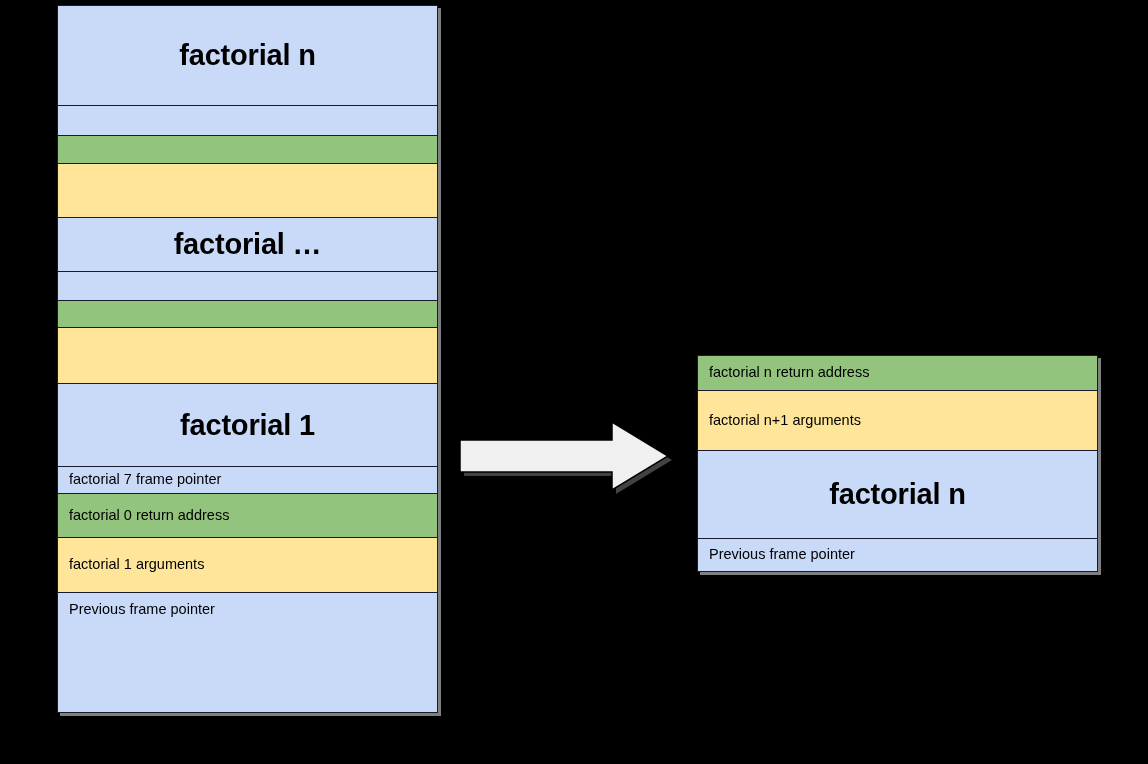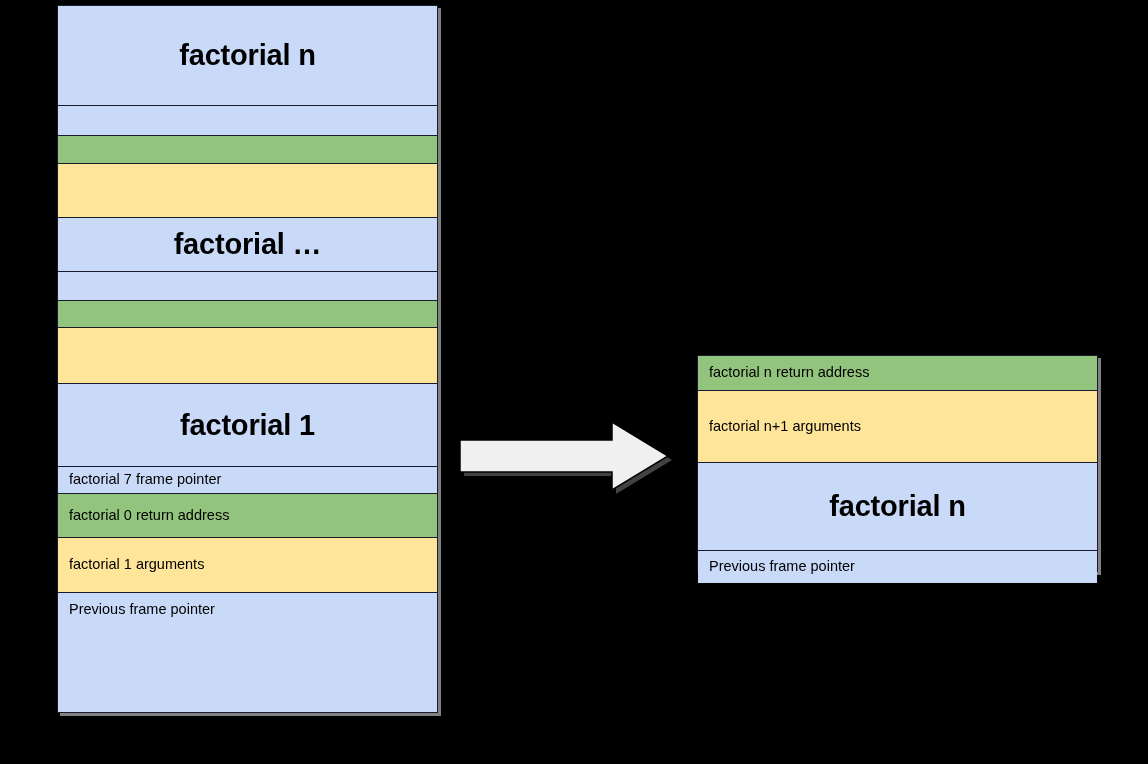--- a/index.html
+++ b/index.html
@@ -139,21 +139,21 @@
         <polygon points="0,18 152,18 152,0 208,34 152,68 152,50 0,50" fill="rgba(120,120,120,0.55)"></polygon>
       </g>
       <polygon points="0,18 152,18 152,0 208,34 152,68 152,50 0,50" fill="#f0f0f0" stroke="#000000" stroke-width="1.5" stroke-linejoin="miter"></polygon>
     </svg>
   </div>
 
   <div id="right-frame" class="stack">
       <div class="row green" style="height: 35px;">
         <span class="small-label">factorial n return address</span>
       </div>
-      <div class="row yellow" style="height: 72px;">
+      <div class="row yellow" style="height: 60px;">
         <span class="small-label">factorial n+1 arguments</span>
       </div>
       <div class="row blue" style="height: 88px;">
         <span class="big-label">factorial n</span>
       </div>
       <div class="row blue" style="height: 32px;">
         <span class="small-label">Previous frame pointer</span>
       </div>
     </div>
 

